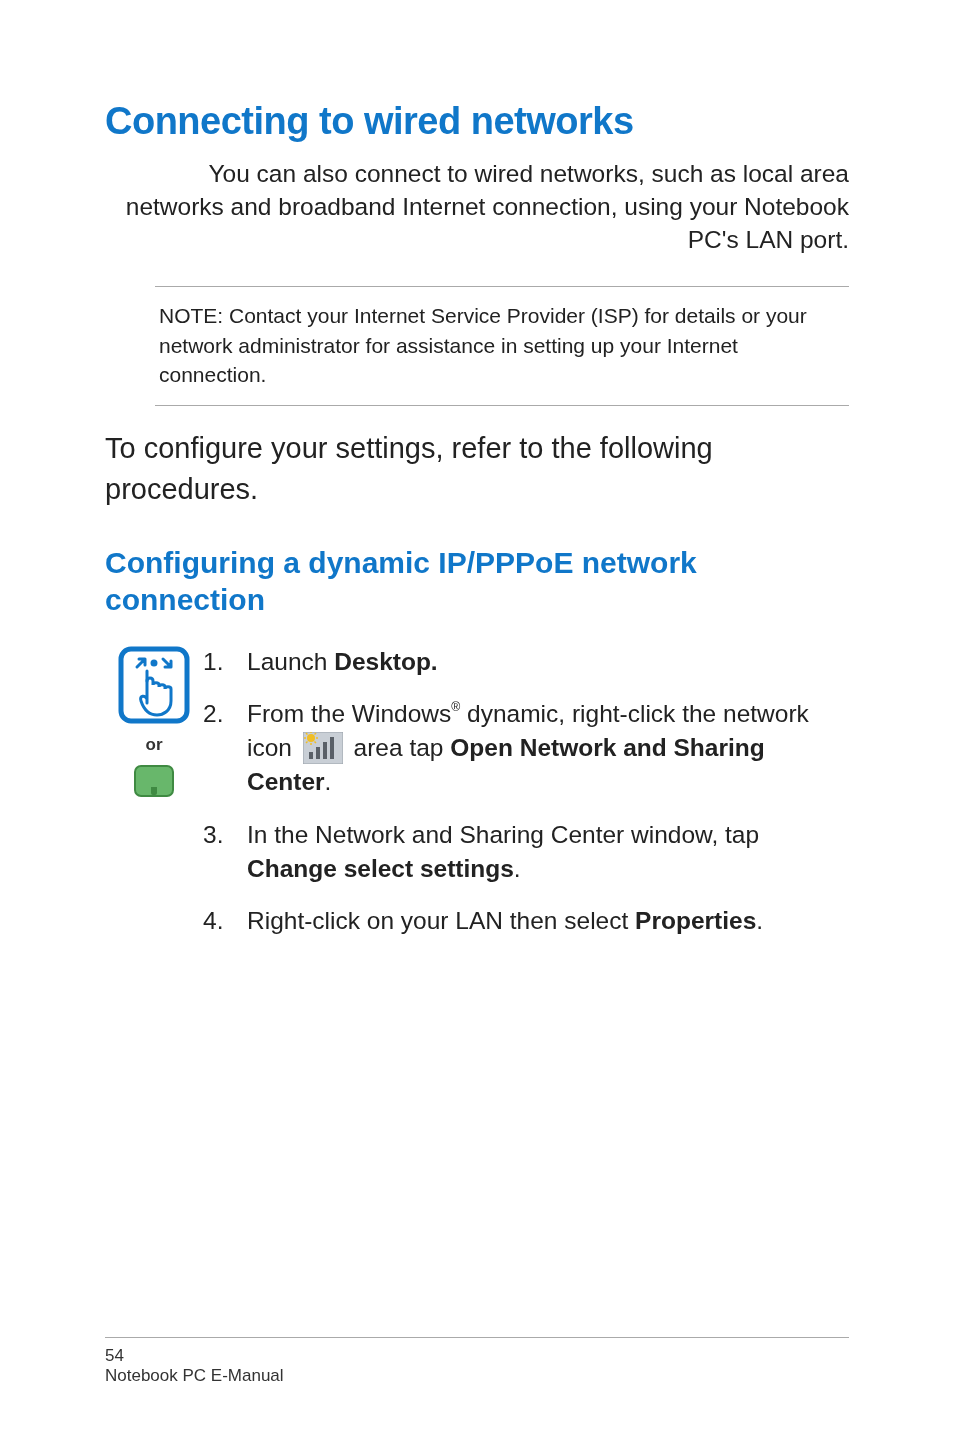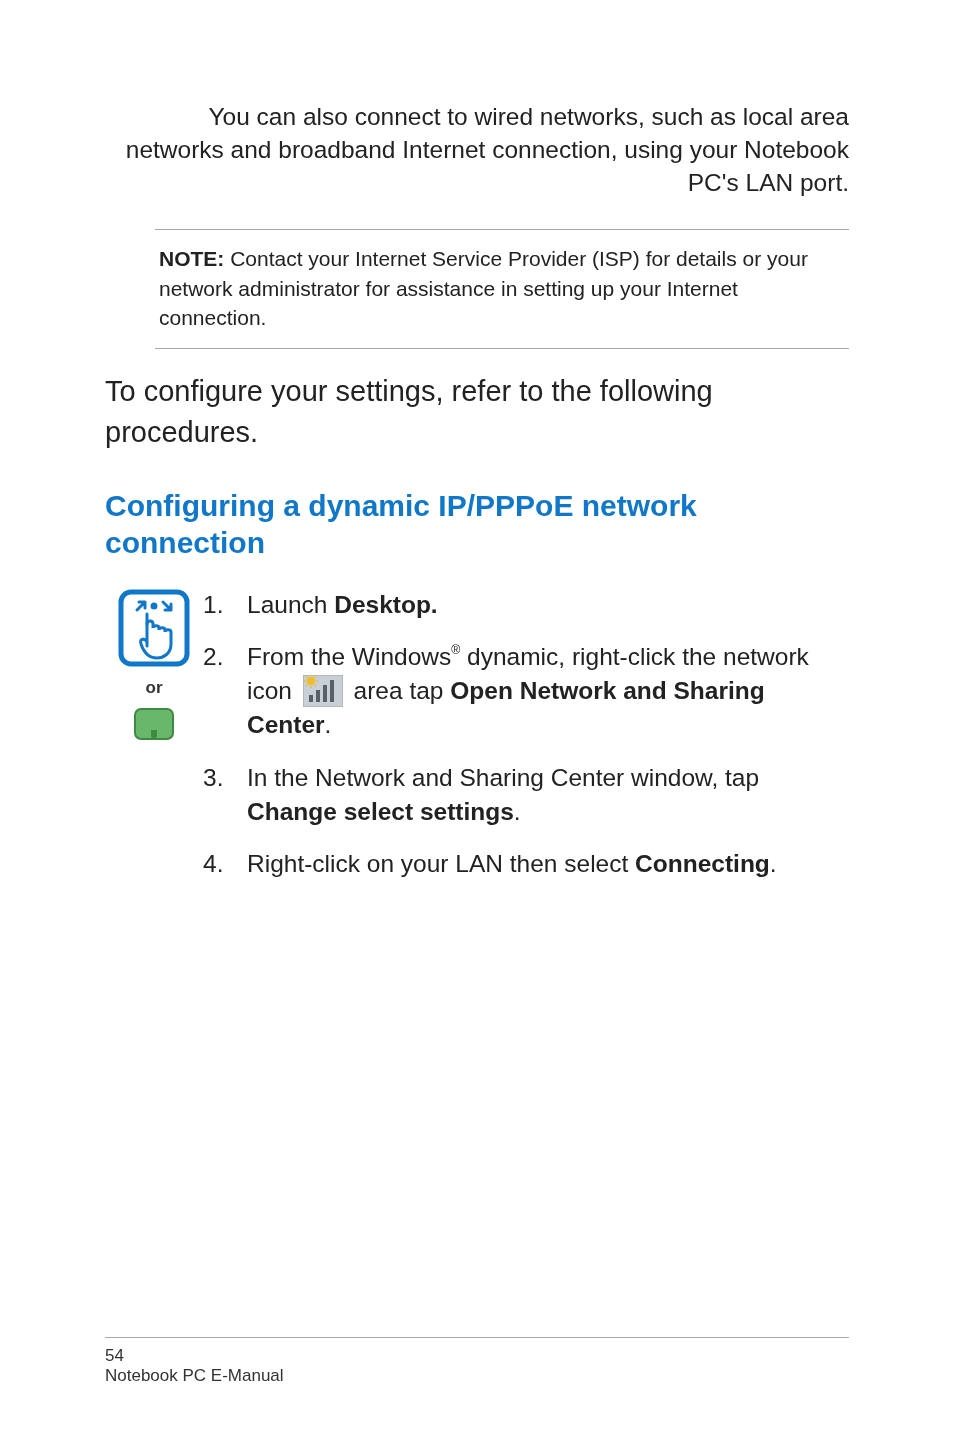--- a/index.html
+++ b/index.html
@@ -33,21 +33,21 @@
     .note-box, .important-box {
       border-top: 1px solid #aaa;
       border-bottom: 1px solid #aaa;
       margin: 0 0 22px 50px;
       padding: 14px 4px 16px 4px;
       font-size: 21px;
       line-height: 1.4;
       color: #222;
     }
     .note-box .label, .important-box .label {
-      font-weight: 700;
+      font-weight: 400;
       text-align: center;
     }
     p.body-line {
       font-size: 29px;
       line-height: 1.4;
       color: #222;
       margin-bottom: 26px;
     }
     h2.sub-heading {
       color: #1077c9;
@@ -124,20 +124,21 @@
       color: #333;
       flex-direction: column;
     }
     b, strong { font-weight: 700; }
   </style>
 </head>
 <body>
 
 <div class="page">
 
+  <h1 class="main-heading">Connecting to wired networks</h1>
 
   <p class="intro">You can also connect to wired networks, such as local area networks and broadband Internet connection, using your Notebook PC's LAN port.</p>
 
   <div class="note-box">
     <span class="label">NOTE:</span><span> Contact your Internet Service Provider (ISP) for details or your network administrator for assistance in setting up your Internet connection.</span>
   </div>
 
   <p class="body-line">To configure your settings, refer to the following procedures.</p>
 
 
@@ -193,21 +194,21 @@
       </li>
       <li>
         <span class="num">3.</span>
         <span class="step-body">
           <span>In the Network and Sharing Center window, tap </span><b>Change select settings</b><span>.</span>
         </span>
       </li>
       <li>
         <span class="num">4.</span>
         <span class="step-body">
-          <span>Right-click on your LAN then select </span><b>Connecting</b><span>.</span>
+          <span>Right-click on your LAN then select </span><b>Properties</b><span>.</span>
         </span>
       </li>
     </ol>
   </div>
 
 </div>
 
 <div class="footer">
   <span>54</span>
   <span>Notebook PC E-Manual</span>

